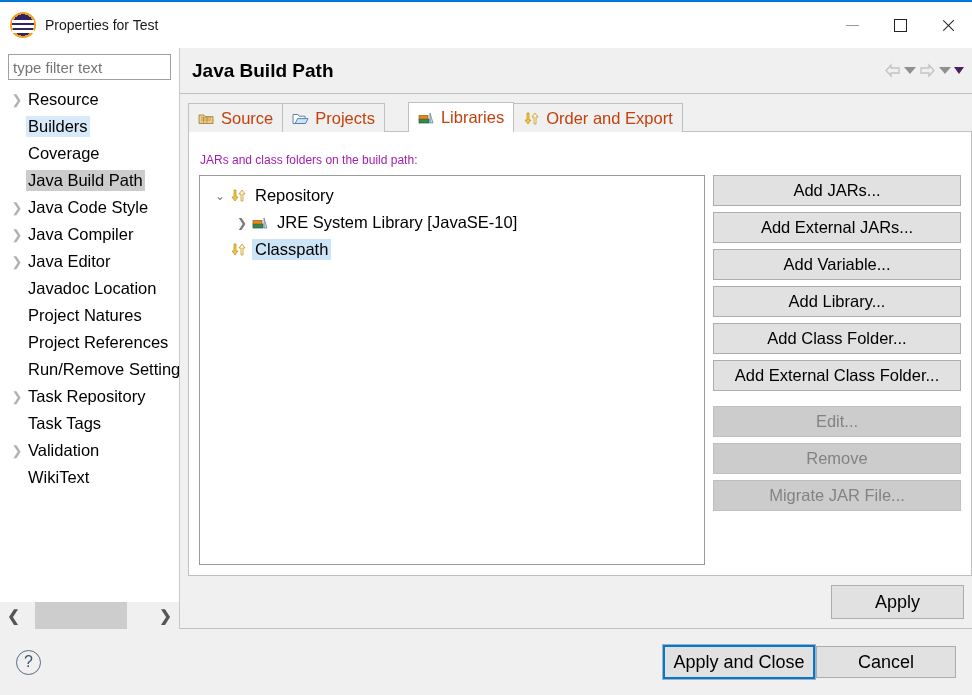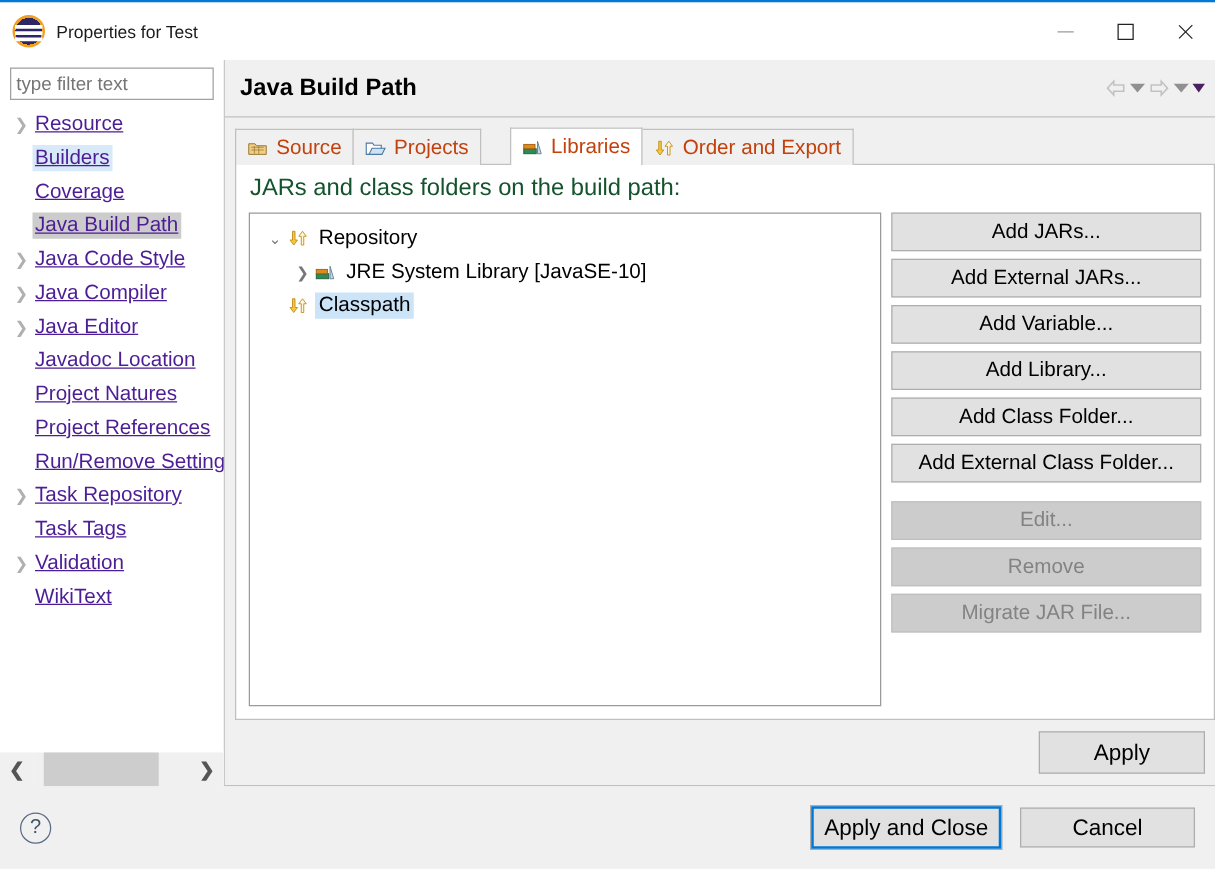--- a/index.html
+++ b/index.html
@@ -136,23 +136,22 @@
   .tree-row .twisty {
     width: 18px;
     flex: 0 0 18px;
     text-align: center;
     color: #b0b0b0;
     font-size: 13px;
     line-height: 1;
   }
   .tree-row .tl {
     font-size: 16.5px;
-    color: #4c1d95;
+    color: #000000;
     padding: 1px 2px;
-    text-decoration: underline;
   }
   .tree-row.hover .tl { background: #d8eaf9; }
   .tree-row.selected .tl { background: #cccccc; }
 
   #sidebar-scroll {
     height: 28px;
     flex: 0 0 28px;
     display: flex;
     align-items: stretch;
     background: #ffffff;
@@ -257,23 +256,23 @@
     flex: 1 1 auto;
     background: #ffffff;
     border: 1px solid #c0c0c0;
     margin-top: -1px;
     padding: 8px 10px 10px 10px;
     display: flex;
     flex-direction: column;
     min-height: 0;
   }
   #tab-caption {
-    font-size: 19px;
-    color: #14532d;
-    margin: 0 0 8px 1px;
+    font-size: 12px;
+    color: #a21caf;
+    margin: 13px 0 8px 1px;
     flex: 0 0 auto;
   }
   #tab-main {
     flex: 1 1 auto;
     display: flex;
     gap: 8px;
     min-height: 0;
   }
   #jar-tree {
     flex: 1 1 auto;
@@ -367,21 +366,20 @@
     border-radius: 50%;
     display: flex; align-items: center; justify-content: center;
     color: #41506a;
     font-size: 16px;
     cursor: default;
   }
   #footer-btns {
     position: absolute;
     right: 16px;
     display: flex;
-    gap: 14px;
     align-items: center;
     margin-left: 24px;
   }
   #apply-close-btn {
     width: 154px; height: 36px;
     background: #e1e1e1;
     border: 1px solid #adadad;
     outline: 2px solid #0078d7;
     outline-offset: -3px;
     font-family: "Liberation Sans", sans-serif;

